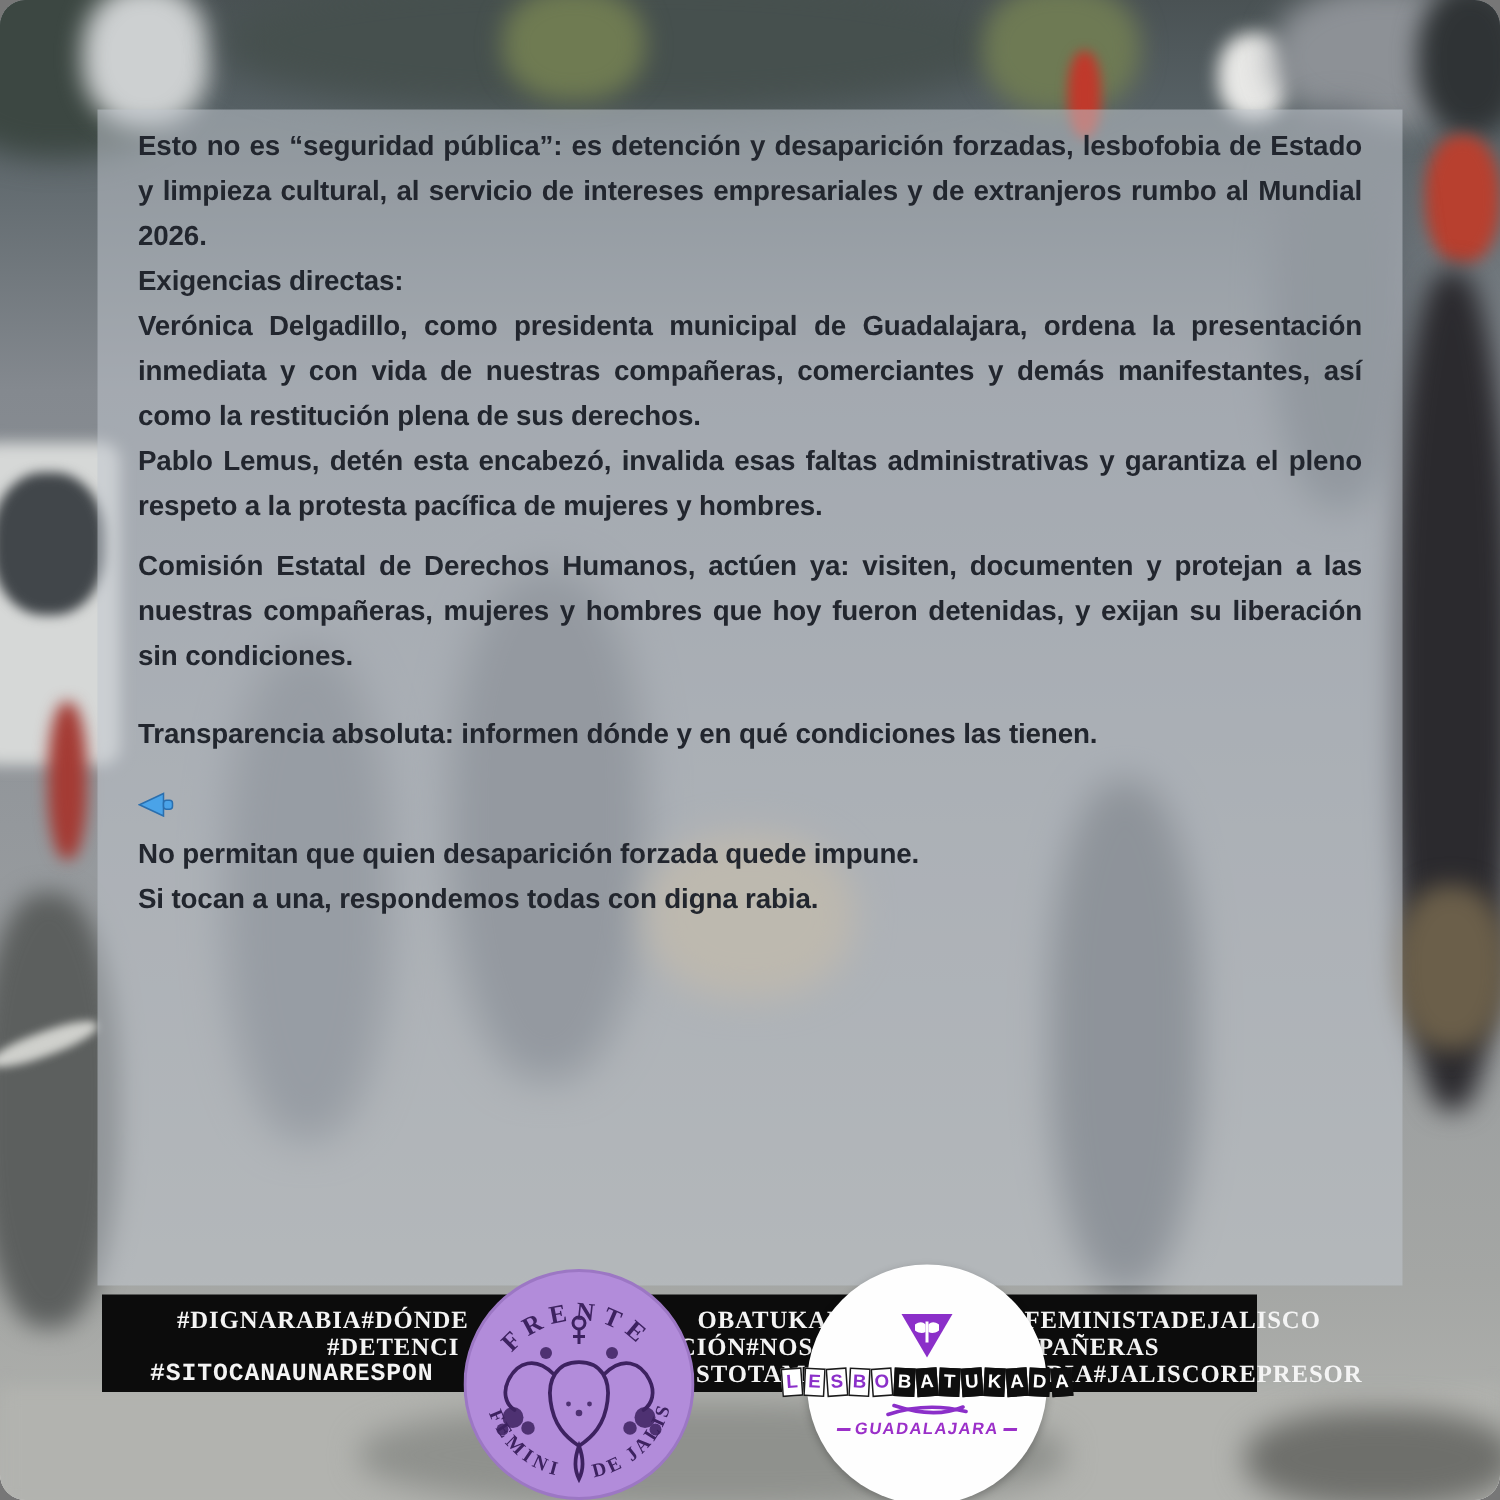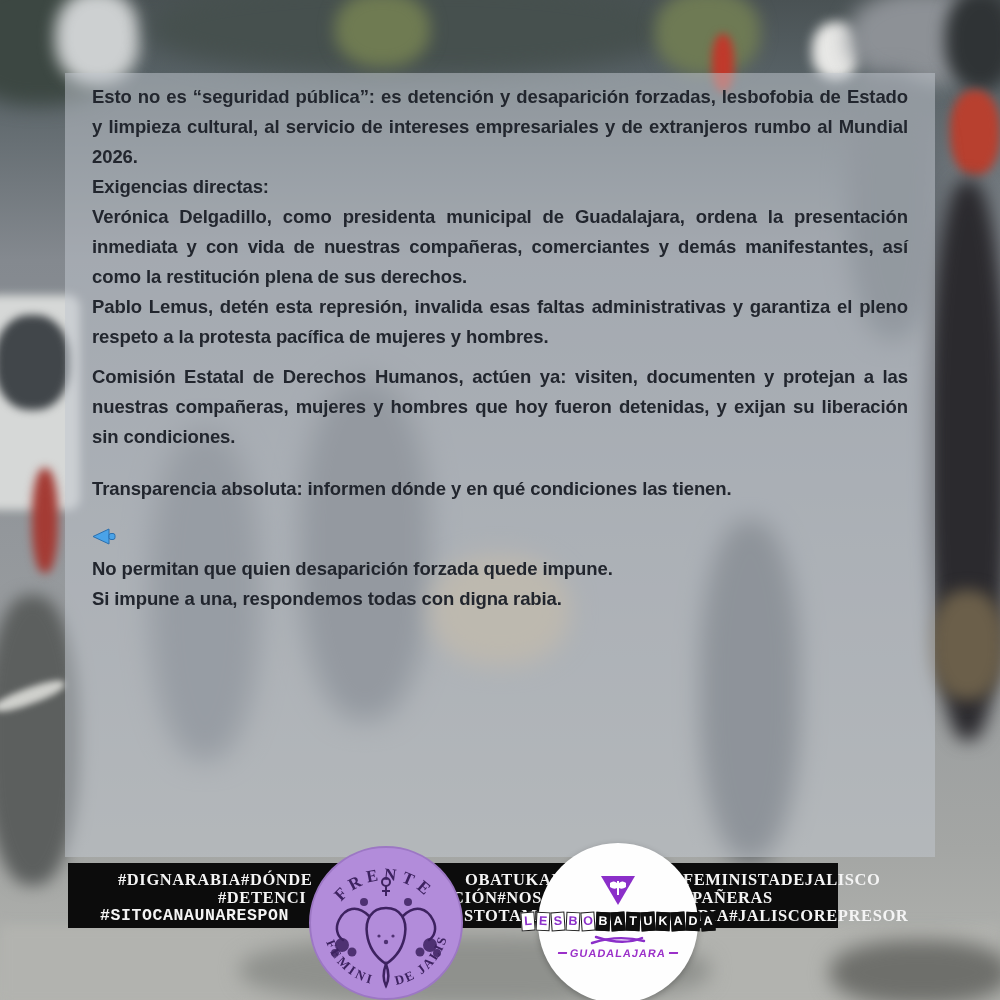--- a/index.html
+++ b/index.html
@@ -1,17 +1,17 @@
 <!DOCTYPE html>
 <html><head>
 <meta charset="utf-8">
 <style>
   html,body{margin:0;padding:0;background:#777;}
   .stage{position:relative;width:1000px;height:1000px;overflow:hidden;
-         font-family:"Liberation Sans",sans-serif;background:#ffffff;}
+         font-family:"Liberation Sans",sans-serif;background:#ffffff;border-radius:17px;}
   
   .photo{position:absolute;inset:0;z-index:0;
     background:linear-gradient(180deg,#4a5254 0%,#566064 7%,#84898f 26%,#94989c 55%,#a4a6a4 85%,#b3b4b0 100%);}
   .blob{position:absolute;border-radius:45%;}
   
   .panel{position:absolute;left:65px;top:73px;width:870px;height:784px;z-index:1;
     background:rgba(194,199,207,0.52);box-sizing:border-box;padding:9px 27px 0 27px;}
   .panel p{margin:0;font-weight:bold;font-size:18.5px;line-height:30px;
     letter-spacing:-0.1px;color:#22262e;text-align:justify;}
   .mt10{margin-top:10px !important}.mt22{margin-top:22px !important}
@@ -73,33 +73,33 @@
     <div class="blob" style="left:930px;top:590px;width:75px;height:110px;background:#6b5f4a;filter:blur(8px);"></div>
     <div class="blob" style="left:0px;top:925px;width:1000px;height:80px;background:#b2b3af;filter:blur(6px);border-radius:0;"></div>
     <div class="blob" style="left:240px;top:935px;width:470px;height:70px;background:#8f918d;filter:blur(10px);"></div>
     <div class="blob" style="left:830px;top:940px;width:180px;height:65px;background:#6e6f6b;filter:blur(10px);"></div>
   </div>
 
   <div class="panel">
     <p>Esto no es “seguridad pública”: es detención y desaparición forzadas, lesbofobia de Estado y limpieza cultural, al servicio de intereses empresariales y de extranjeros rumbo al Mundial 2026.</p>
     <p>Exigencias directas:</p>
     <p>Verónica Delgadillo, como presidenta municipal de Guadalajara, ordena la presentación inmediata y con vida de nuestras compañeras, comerciantes y demás manifestantes, así como la restitución plena de sus derechos.</p>
-    <p>Pablo Lemus, detén esta represión, invalida esas faltas administrativas y garantiza el pleno respeto a la protesta pacífica de mujeres y hombres.</p>
+    <p>Pablo Lemus, detén esta encabezó, invalida esas faltas administrativas y garantiza el pleno respeto a la protesta pacífica de mujeres y hombres.</p>
     <p class="mt10">Comisión Estatal de Derechos Humanos, actúen ya: visiten, documenten y protejan a las nuestras compañeras, mujeres y hombres que hoy fueron detenidas, y exijan su liberación sin condiciones.</p>
     <p class="mt22">Transparencia absoluta: informen dónde y en qué condiciones las tienen.</p>
     <p class="mt18">
       <span class="speaker">
         <svg width="24" height="17" viewBox="0 0 24 17">
           <polygon points="1,8.5 17,1 17,16" fill="#4aa3e8" stroke="#2b6fae" stroke-width="1"></polygon>
           <rect x="17" y="5.5" width="6" height="6" rx="2" fill="#4aa3e8" stroke="#2b6fae" stroke-width="1"></rect>
         </svg>
       </span>
     </p>
     <p>No permitan que quien desaparición forzada quede impune.</p>
-    <p>Si impune a una, respondemos todas con digna rabia.</p>
+    <p>Si tocan a una, respondemos todas con digna rabia.</p>
   </div>
 
   <div class="banner">
     <span class="frag" style="left:50px;top:8px;">#DIGNARABIA#DÓNDE</span>
     <span class="frag" style="left:397px;top:8px;">OBATUKADA</span>
     <span class="frag" style="left:615px;top:8px;">FEMINISTADEJALISCO</span>
     <span class="frag" style="left:150px;top:26px;">#DETENCI</span>
     <span class="frag" style="left:384px;top:26px;">CIÓN#NOS</span>
     <span class="frag" style="left:624px;top:26px;">PAÑERAS</span>
     <span class="frag" style="left:32px;top:44px;font-family:Liberation Mono, monospace;">#SITOCANAUNARESPON</span>

